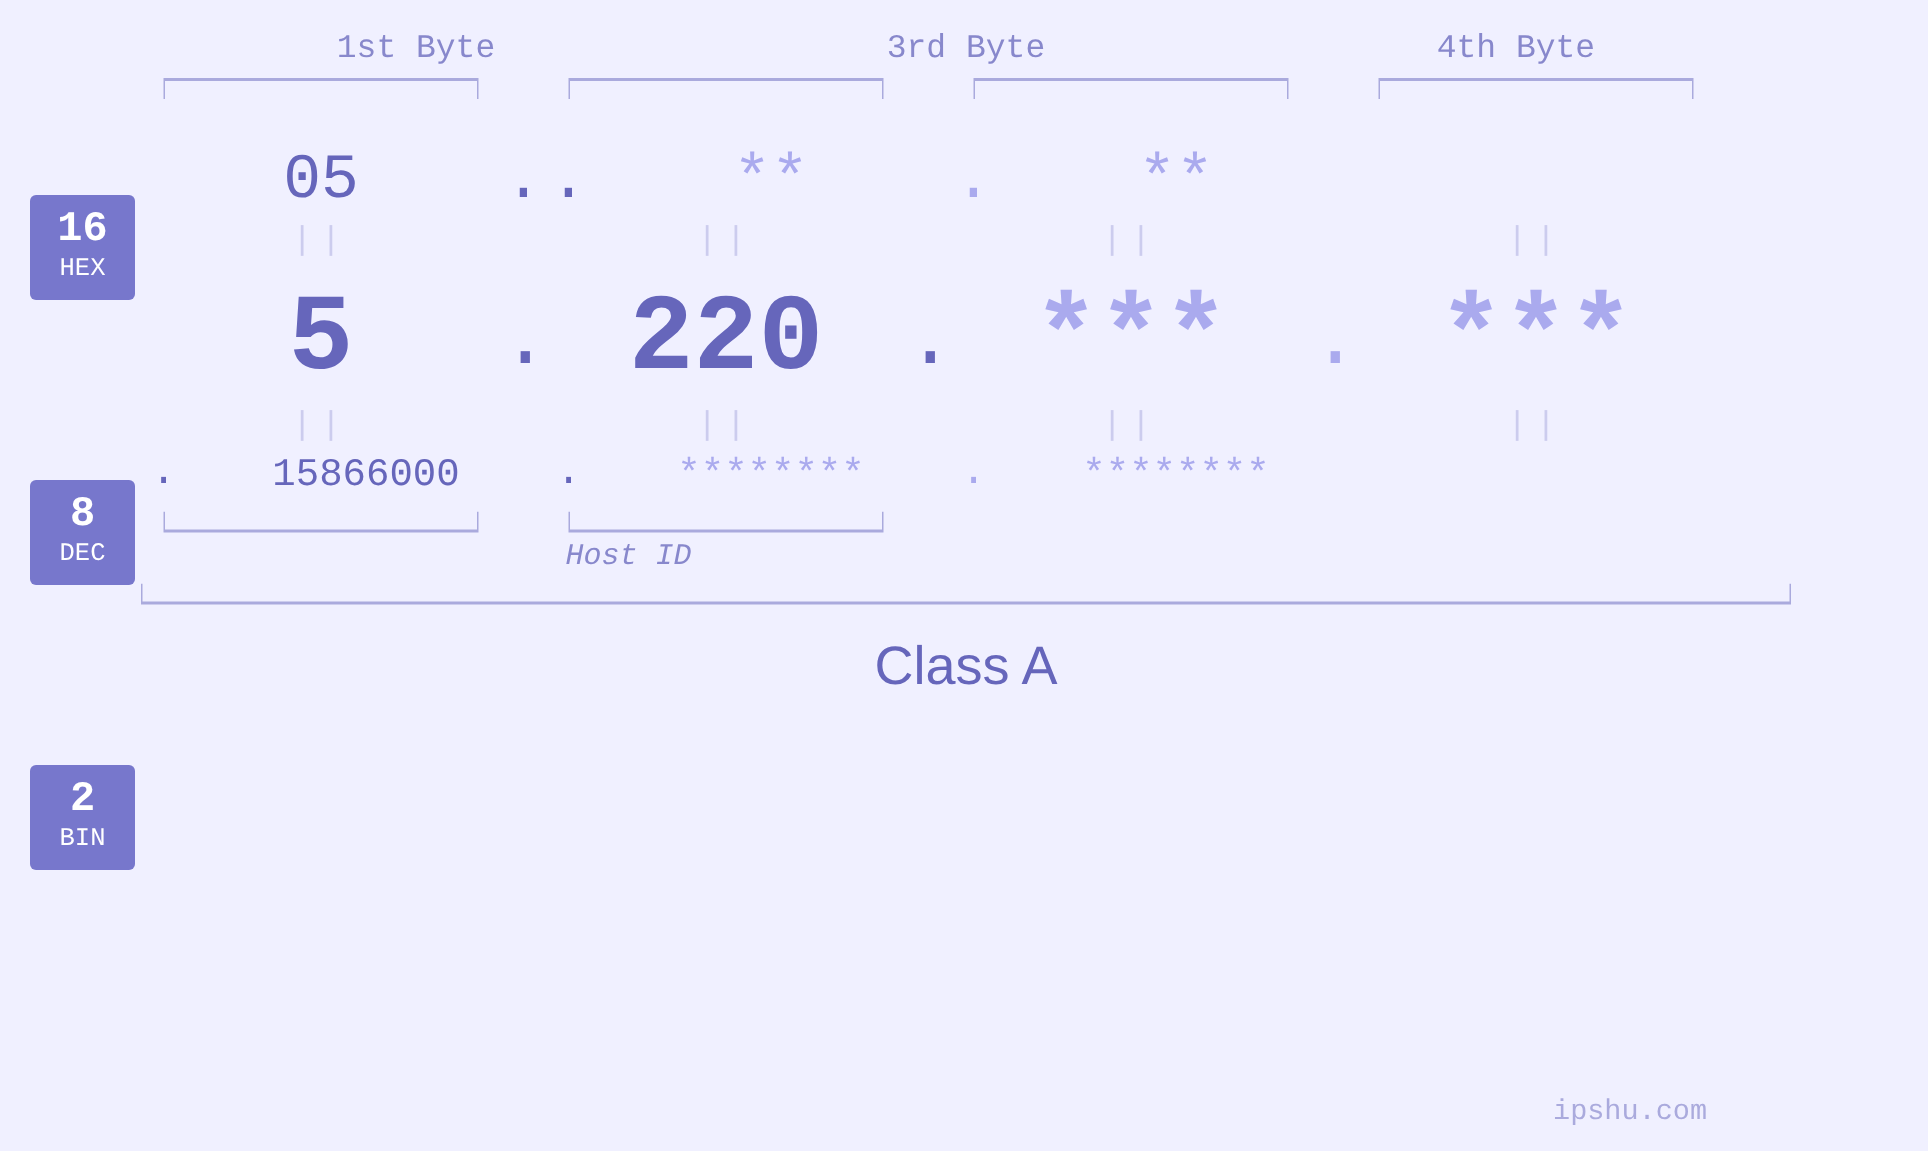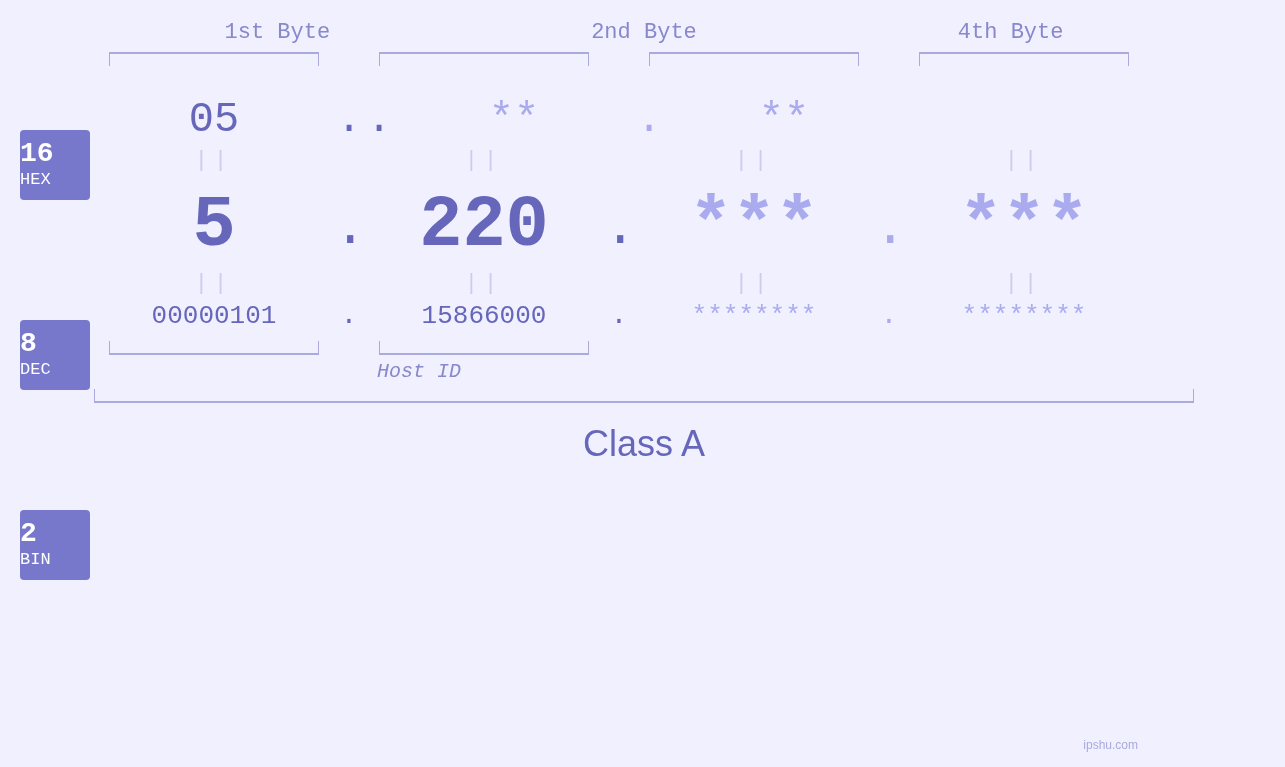--- a/index.html
+++ b/index.html
@@ -53,21 +53,21 @@
       gap: 120px;
     }
 
     .base-badge {
       background-color: #7777cc;
       color: white;
       width: 70px;
       height: 70px;
       display: flex;
       flex-direction: column;
-      align-items: flex-start;
+      align-items: center;
       justify-content: center;
       border-radius: 4px;
     }
 
     .base-num {
       font-size: 28px;
       font-weight: bold;
       line-height: 1;
     }
 
@@ -99,22 +99,22 @@
     .byte-value.masked {
       color: #aaaaee;
     }
 
     
     .watermark {
       position: absolute;
       bottom: 15px;
       right: 20px;
       color: #aaaadd;
-      font-size: 12px;
-      font-family: Liberation Sans, sans-serif;
+      font-size: 19px;
+      font-family: Liberation Mono, monospace;
     }
 
     
     .bracket-svg {
       width: 210px;
       height: 15px;
     }
 
     .bracket-container {
       display: flex;
@@ -130,21 +130,21 @@
 </head>
 <body>
 
 <div class="container">
 
   <div class="byte-headers">
     <div class="byte-header bracket-container">
       <span>1st Byte</span>
     </div>
     <div class="byte-header bracket-container">
-      <span>2nd Byte</span>
+      <span>3rd Byte</span>
     </div>
     <div class="byte-header bracket-container">
       <span>4th Byte</span>
     </div>
   </div>
 
   <div class="bracket-row" style="margin-left:130px; margin-top:6px;">
     <div class="bracket-container">
       <svg class="bracket-svg" viewBox="0 0 210 15" preserveAspectRatio="none">
         <polyline points="0,15 0,2 210,2 210,15" fill="none" stroke="#aaaadd" stroke-width="2"></polyline>
@@ -232,23 +232,20 @@
     <div style="width:240px; text-align:center; color:#ccccee; font-size:22px; letter-spacing:6px;">||</div>
     <div style="width:30px;"></div>
     <div style="width:240px; text-align:center; color:#ccccee; font-size:22px; letter-spacing:6px;">||</div>
     <div style="width:30px;"></div>
     <div style="width:240px; text-align:center; color:#ccccee; font-size:22px; letter-spacing:6px;">||</div>
     <div style="width:30px;"></div>
     <div style="width:240px; text-align:center; color:#ccccee; font-size:22px; letter-spacing:6px;">||</div>
   </div>
 
   <div style="display:flex; align-items:center; width:1100px; margin-left:130px; margin-top:4px;">
-    <div class="byte-value bin-val">
-      <span>00000101</span>
-    </div>
     <div style="width:30px; text-align:center; color:#6666bb; font-size:28px;">.</div>
     <div class="byte-value bin-val">
       <span>15866000</span>
     </div>
     <div style="width:30px; text-align:center; color:#6666bb; font-size:28px;">.</div>
     <div class="byte-value bin-val masked" style="color:#aaaaee;">
       <span>********</span>
     </div>
     <div style="width:30px; text-align:center; color:#aaaaee; font-size:28px;">.</div>
     <div class="byte-value bin-val masked" style="color:#aaaaee;">

